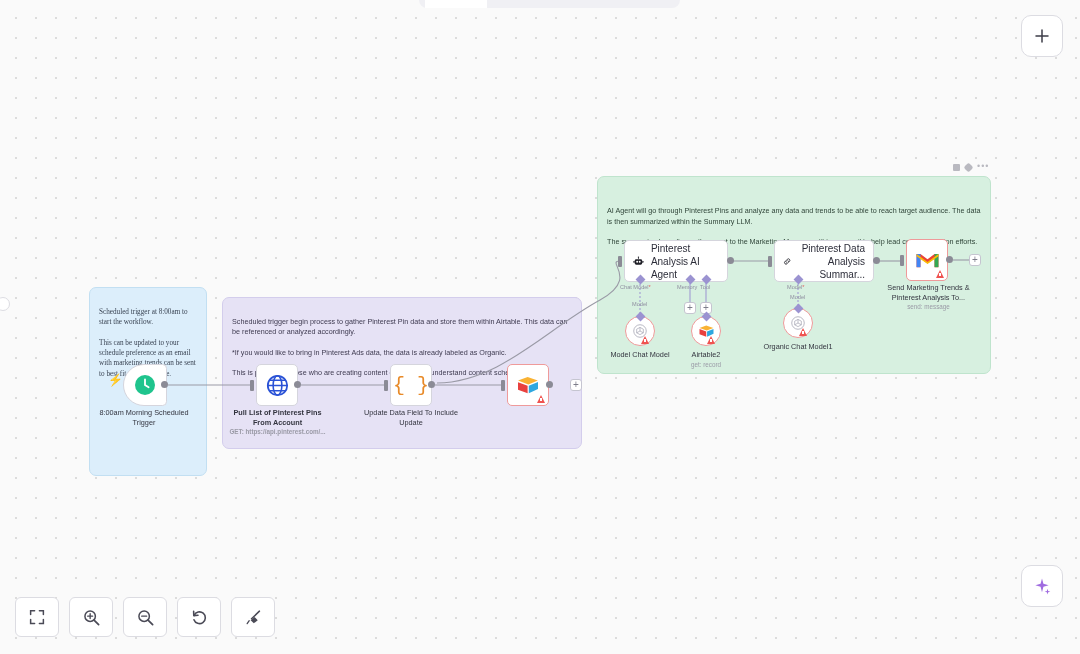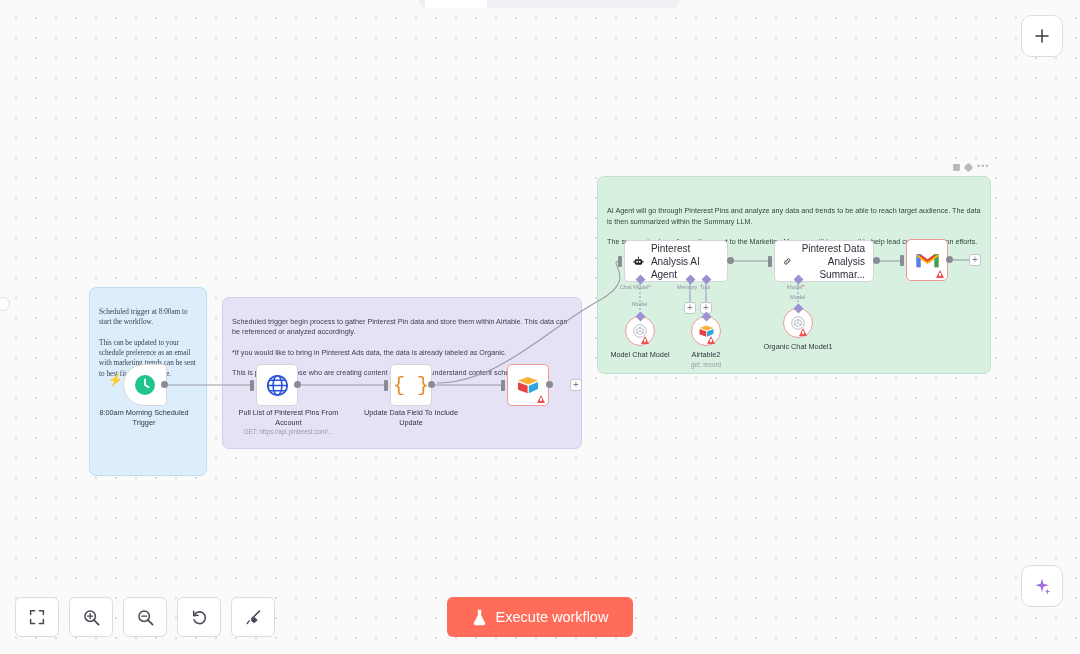--- a/index.html
+++ b/index.html
@@ -272,21 +272,21 @@
 
   <div class="node" style="left:256px; top:364px;">
     <svg width="25" height="25" viewBox="0 0 24 24">
       <circle cx="12" cy="12" r="9.3" fill="none" stroke="#2a52d6" stroke-width="1.7"></circle>
       <ellipse cx="12" cy="12" rx="4.2" ry="9.3" fill="none" stroke="#2a52d6" stroke-width="1.5"></ellipse>
       <path d="M2.8 12 H21.2 M4.1 7 H19.9 M4.1 17 H19.9" stroke="#2a52d6" stroke-width="1.4"></path>
     </svg>
   </div>
   <div class="port-in" style="left:250px; top:380px;"></div>
   <div class="port-out" style="left:294px; top:381px;"></div>
-  <div class="node-caption" style="left:235px; top:408px; width:107px;">
+  <div class="node-caption" style="left:224px; top:408px; width:107px;font-weight:bold;">
     <span>Pull List of Pinterest Pins From Account</span>
     <span class="node-sub">GET: https://api.pinterest.com/...</span>
   </div>
 
   <div class="node" style="left:390px; top:364px;">
     <span style="color:#e88a28; font-size:20px; font-family:'Liberation Mono', monospace;">{&nbsp;}</span>
   </div>
   <div class="port-in" style="left:384px; top:380px;"></div>
   <div class="port-out" style="left:428px; top:381px;"></div>
   <div class="node-caption" style="left:360px; top:408px; width:102px;">
@@ -405,20 +405,24 @@
       <path d="M1.5 3.2 L1.5 17 L5.6 17 L5.6 7.8 L13 13.2 L20.4 7.8 L20.4 17 L24.5 17 L24.5 3.2 L20.4 3.2 L13 8.8 L5.6 3.2 Z" fill="#ea4335"></path>
       <rect x="1.5" y="3.2" width="4.1" height="13.8" fill="#4285f4"></rect>
       <rect x="20.4" y="3.2" width="4.1" height="13.8" fill="#34a853"></rect>
       <path d="M1.5 3.2 L13 11.6 L24.5 3.2 L24.5 5.4 L13 13.8 L1.5 5.4 Z" fill="#fbbc04"></path>
     </svg>
     <div class="warn"></div>
   </div>
   <div class="port-in" style="left:900px; top:255px;"></div>
   <div class="port-out" style="left:946px; top:256px;"></div>
   <div class="plus-btn" style="left:969px; top:254px;">+</div>
+  <div class="node-caption" style="left:877px; top:283px; width:103px;">
+    <span>Send Marketing Trends &amp; Pinterest Analysis To...</span>
+    <span class="node-sub">send: message</span>
+  </div>
 
   <div class="left-handle"></div>
 
   <div class="fab round" style="left:1021px; top:15px;">
     <svg width="18" height="18" viewBox="0 0 24 24">
       <path d="M12 4 V20 M4 12 H20" stroke="#3c3c48" stroke-width="2" stroke-linecap="round"></path>
     </svg>
   </div>
 
   <div class="fab round" style="left:1021px; top:565px;">
@@ -454,20 +458,14 @@
     </svg>
   </div>
   <div class="toolbar-btn" style="left:231px; top:597px;">
     <svg width="19" height="19" viewBox="0 0 24 24">
       <path d="M19.5 4 L9.5 13.6" stroke="#4a4a56" stroke-width="1.9" stroke-linecap="round"></path>
       <path d="M13.4 11.4 L17.4 15.4 L12.4 19.4 L8.4 15.4 Z" fill="#4a4a56"></path>
       <path d="M6.6 16 L4 19.8" stroke="#4a4a56" stroke-width="1.6" stroke-linecap="round"></path>
     </svg>
   </div>
 
-  <div class="exec-btn">
-    <svg width="15" height="17" viewBox="0 0 20 22">
-      <path d="M7.6 1.6 L12.4 1.6 M8.6 1.6 L8.6 8.4 L3.4 18 A1.8 1.8 0 0 0 5 20.6 L15 20.6 A1.8 1.8 0 0 0 16.6 18 L11.4 8.4 L11.4 1.6" fill="#fff" stroke="#fff" stroke-width="1.6" stroke-linejoin="round"></path>
-    </svg>
-    <span>Execute workflow</span>
-  </div>
 
 </div>
 
 </body></html>

